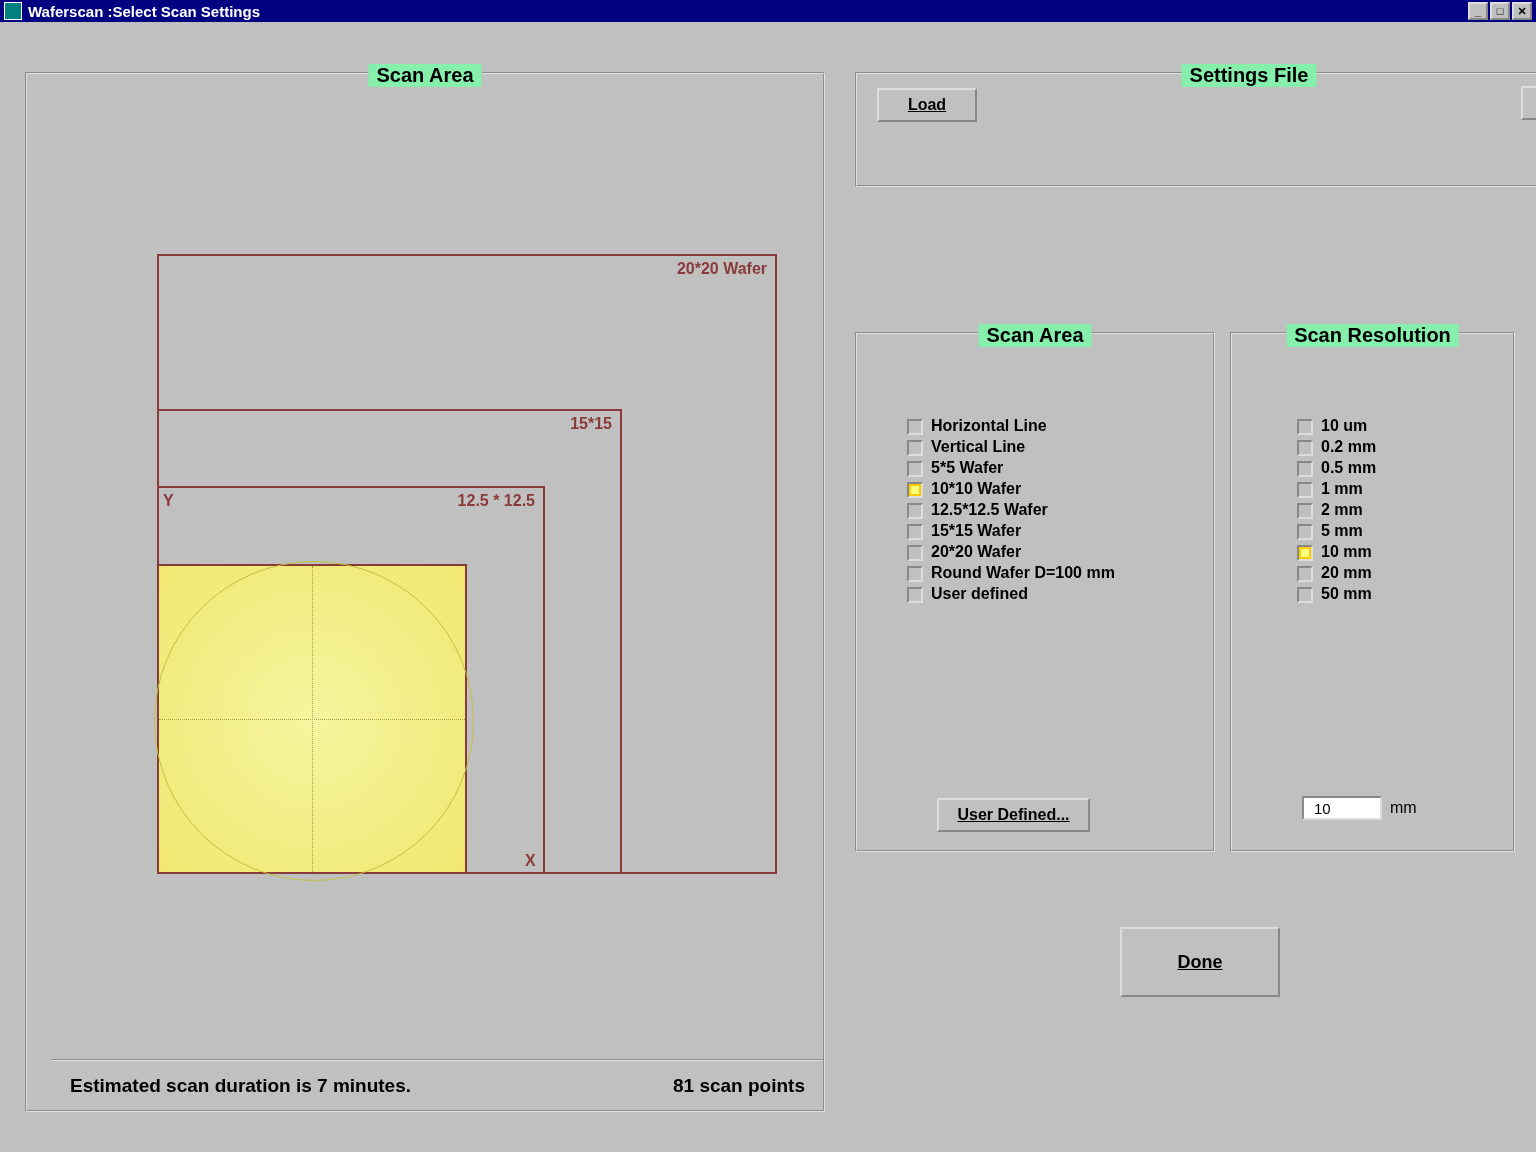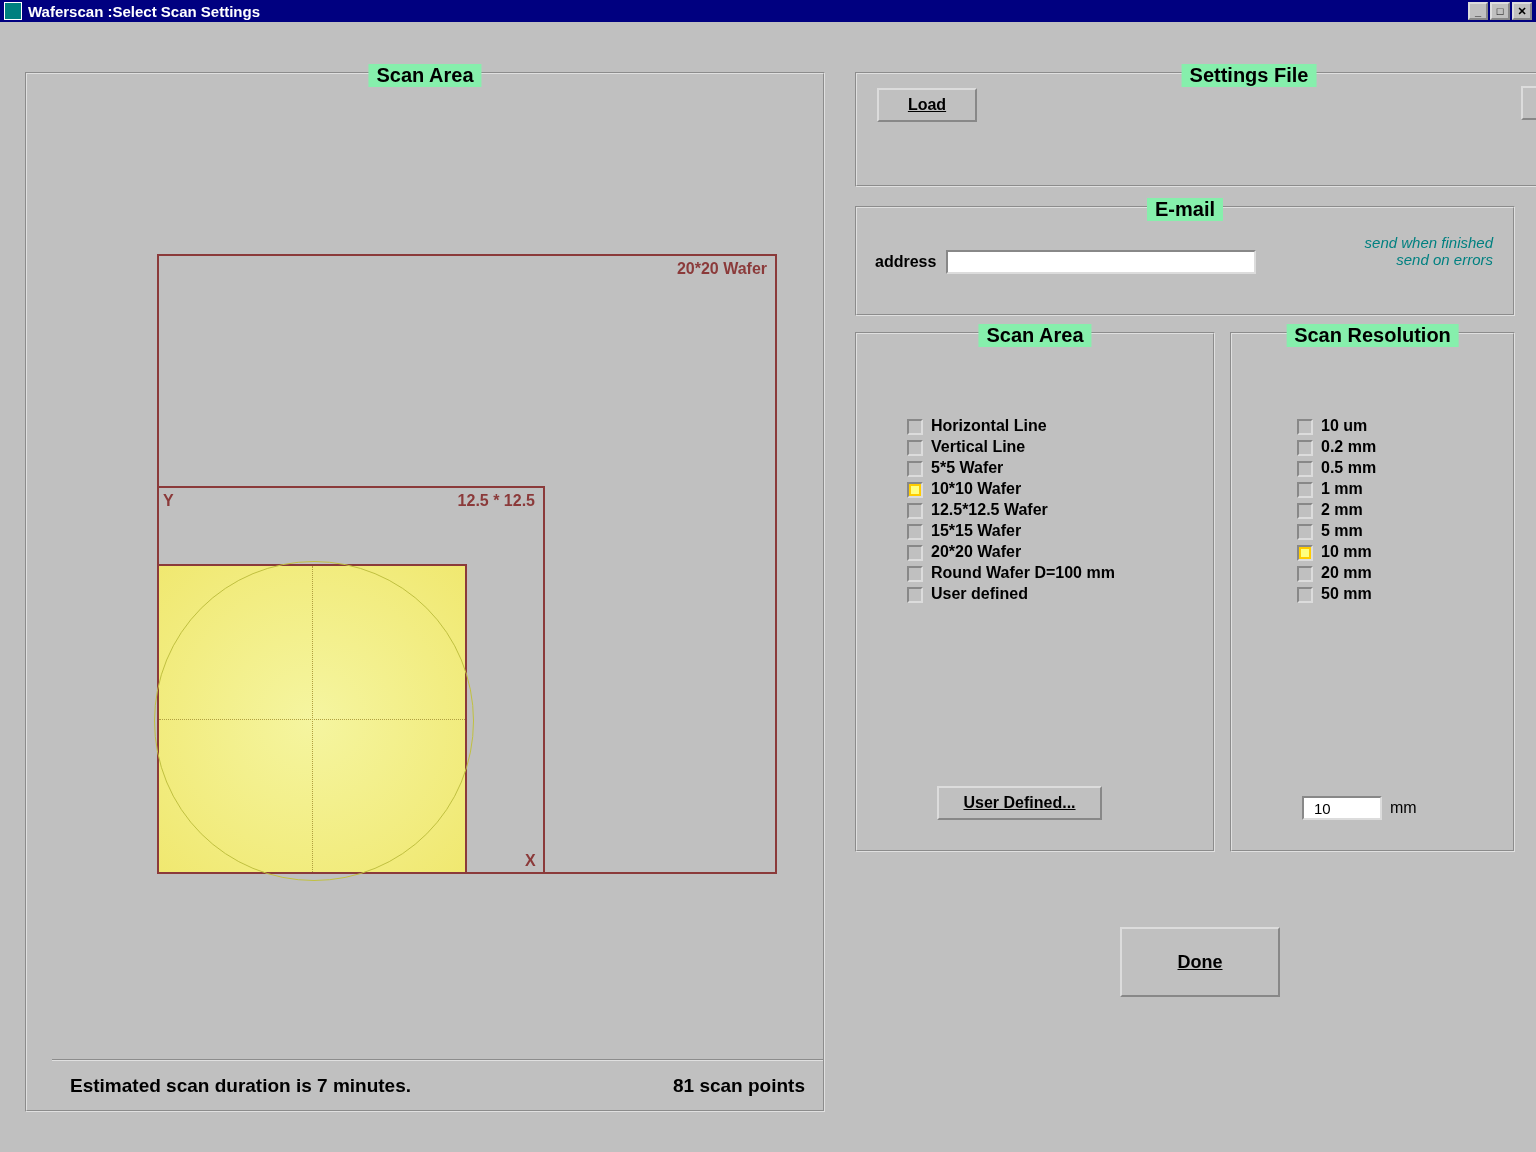--- a/index.html
+++ b/index.html
@@ -161,20 +161,23 @@
 
   <div class="panel" style="left:25px; top:50px; width:800px; height:1040px;">
     <div class="panel-title">Scan Area</div>
 
     <div class="diagram">
 
       <div class="rect" style="left:0; top:0; width:620px; height:620px;">
         <span class="rect-label">20*20 Wafer</span>
       </div>
 
+      <div class="rect" style="left:0; top:155px; width:465px; height:465px;">
+        <span class="rect-label">15*15</span>
+      </div>
 
       <div class="rect" style="left:0; top:232px; width:388px; height:388px;">
         <span class="rect-label">12.5 * 12.5</span>
       </div>
 
       <div class="axis-label" style="left:6px; top:238px;">Y</div>
 
       <div class="axis-label" style="left:368px; top:598px;">X</div>
 
       <div class="wafer-fill" style="left:0; top:310px; width:310px; height:310px;">
@@ -190,31 +193,20 @@
       <span>81 scan points</span>
     </div>
   </div>
 
   <div class="panel" style="left:855px; top:50px; width:788px; height:115px;">
     <div class="panel-title">Settings File</div>
     <button class="btn" style="position:absolute;left:20px;top:14px;width:100px;">Load</button>
     <button class="btn" style="position:absolute;right:20px;top:12px;width:100px;">Save</button>
   </div>
 
-  <div class="panel" style="left:855px; top:184px; width:660px; height:110px;">
-    <div class="panel-title">E-mail</div>
-    <div style="position:absolute; left:18px; top:42px; display:flex; align-items:center; gap:10px;">
-      <span style="font-weight:bold; font-size:16px;">address</span>
-      <input class="text-input" style="width: 310px;" value="">
-    </div>
-    <div style="position:absolute; right:20px; top:26px; text-align:right;">
-      <div class="teal">send when finished</div>
-      <div class="teal">send on errors</div>
-    </div>
-  </div>
 
   <div class="panel" style="left:855px; top:310px; width:360px; height:520px;">
     <div class="panel-title">Scan Area</div>
     <div id="scan-area-list" style="position:absolute; left:50px; top:80px;">
         <div class="radio-row">
           <div class="radio-box"></div>
           <span>Horizontal Line</span>
         </div>
         <div class="radio-row">
           <div class="radio-box"></div>
@@ -242,21 +234,21 @@
         </div>
         <div class="radio-row">
           <div class="radio-box"></div>
           <span>Round Wafer D=100 mm</span>
         </div>
         <div class="radio-row">
           <div class="radio-box"></div>
           <span>User defined</span>
         </div>
       </div>
-    <button class="btn" style="position:absolute; left:80px; bottom:30px; width:165px; font-size:16px;">User Defined...</button>
+    <button class="btn" style="position:absolute; left:80px; bottom:18px; width:153px; font-size:16px;">User Defined...</button>
   </div>
 
   <div class="panel" style="left:1230px; top:310px; width:285px; height:520px;">
     <div class="panel-title">Scan Resolution</div>
     <div id="scan-res-list" style="position:absolute; left:65px; top:80px;">
         <div class="radio-row">
           <div class="radio-box"></div>
           <span>10 um</span>
         </div>
         <div class="radio-row">

